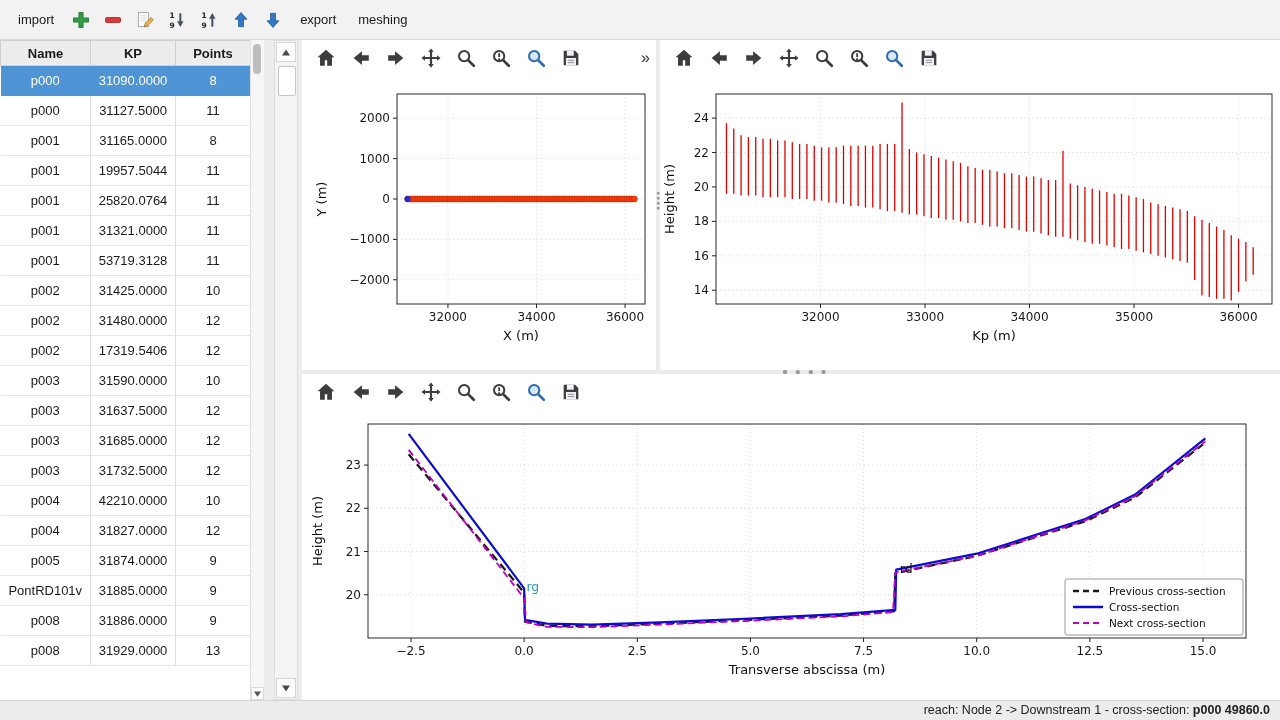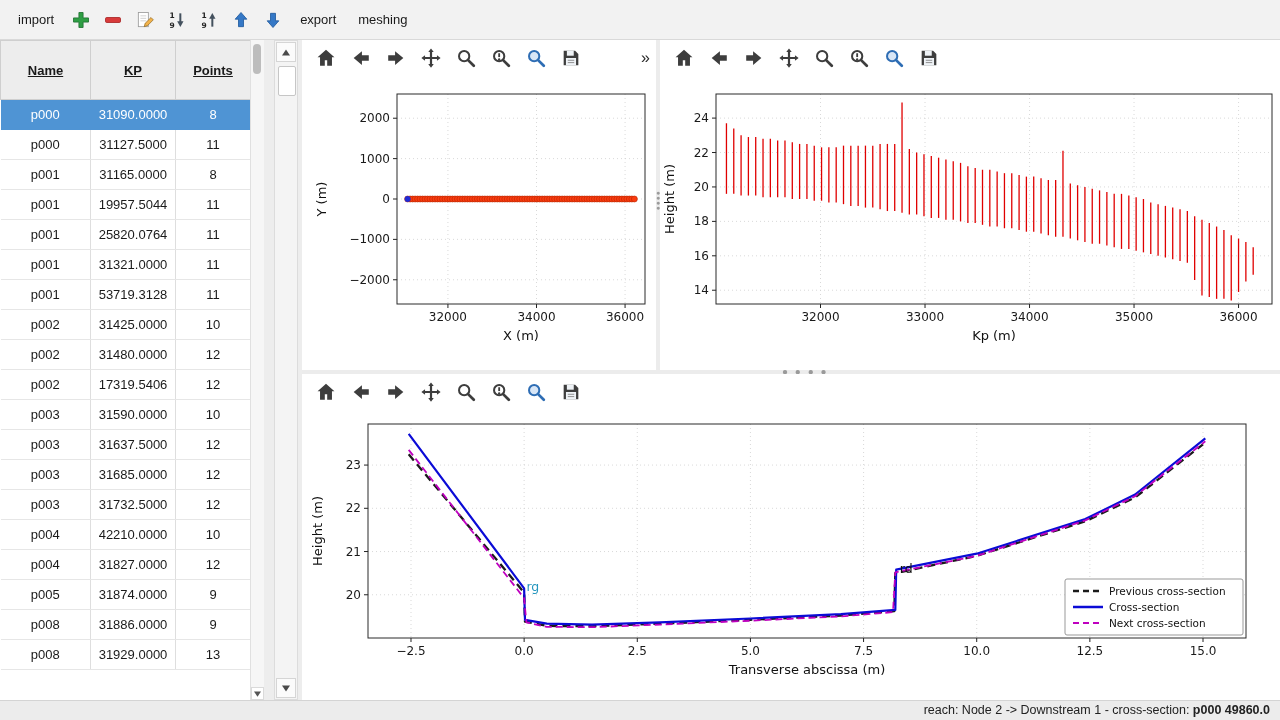--- a/index.html
+++ b/index.html
@@ -9,21 +9,21 @@
   
   #main-toolbar{position:absolute;left:0;top:0;width:1280px;height:40px;background:#f2f2f2;
                 border-bottom:1px solid #d9d9d9;display:flex;align-items:center;gap:2px;padding-left:8px;box-sizing:border-box;}
   .tb-text{background:transparent;border:none;font-family:inherit;font-size:13px;color:#1a1a1a;padding:5px 10px;cursor:default;}
   .tb-icon{width:30px;height:30px;background:transparent;border:none;display:flex;align-items:center;justify-content:center;padding:0;cursor:default;}
   .tb-icon svg{display:block;}
 
   
   #table-panel{position:absolute;left:0;top:40px;width:250px;bottom:20px;background:#ffffff;border-right:1px solid #cfcfcf;overflow:hidden;}
   #xs-table{width:250px;border-collapse:collapse;table-layout:fixed;}
-  #xs-table th{height:20px;background:#ededed;border:1px solid #cfcfcf;font-weight:bold;font-size:13px;padding:19px 4px;text-decoration:underline;}
+  #xs-table th{height:20px;background:#ededed;border:1px solid #cfcfcf;font-weight:bold;font-size:13px;padding:2px 4px;}
   #xs-table td{height:29px;border-right:1px solid #dedede;border-bottom:1px solid #e6e6e6;text-align:center;font-size:13px;padding:0 4px;
                overflow:hidden;white-space:nowrap;}
   #xs-table tr.selected td{background:#4f94d4;color:#ffffff;border-color:#4f94d4;}
 
   .vscroll-thin{position:absolute;left:250px;top:40px;width:13px;bottom:20px;background:#f6f6f6;border-left:1px solid #e0e0e0;}
   .vscroll-thin .thumb{position:absolute;left:2px;top:4px;width:8px;height:30px;background:#bdbdbd;border-radius:4px;}
   .vscroll-thin .stepper{position:absolute;left:0;bottom:0;width:13px;height:13px;background:#ffffff;border:1px solid #dadada;box-sizing:border-box;
                          display:flex;align-items:center;justify-content:center;font-size:6px;color:#555;}
 
   #outer-scrollbar{position:absolute;left:274px;top:40px;width:24px;bottom:20px;background:#f4f4f4;border:1px solid #dcdcdc;box-sizing:border-box;}
@@ -202,20 +202,25 @@
             <td>10</td>
           </tr>
           <tr>
             <td>p004</td>
             <td>31827.0000</td>
             <td>12</td>
           </tr>
           <tr>
             <td>p005</td>
             <td>31874.0000</td>
+            <td>9</td>
+          </tr>
+          <tr>
+            <td>PontRD101v</td>
+            <td>31885.0000</td>
             <td>9</td>
           </tr>
           <tr>
             <td>p008</td>
             <td>31886.0000</td>
             <td>9</td>
           </tr>
           <tr>
             <td>p008</td>
             <td>31929.0000</td>

